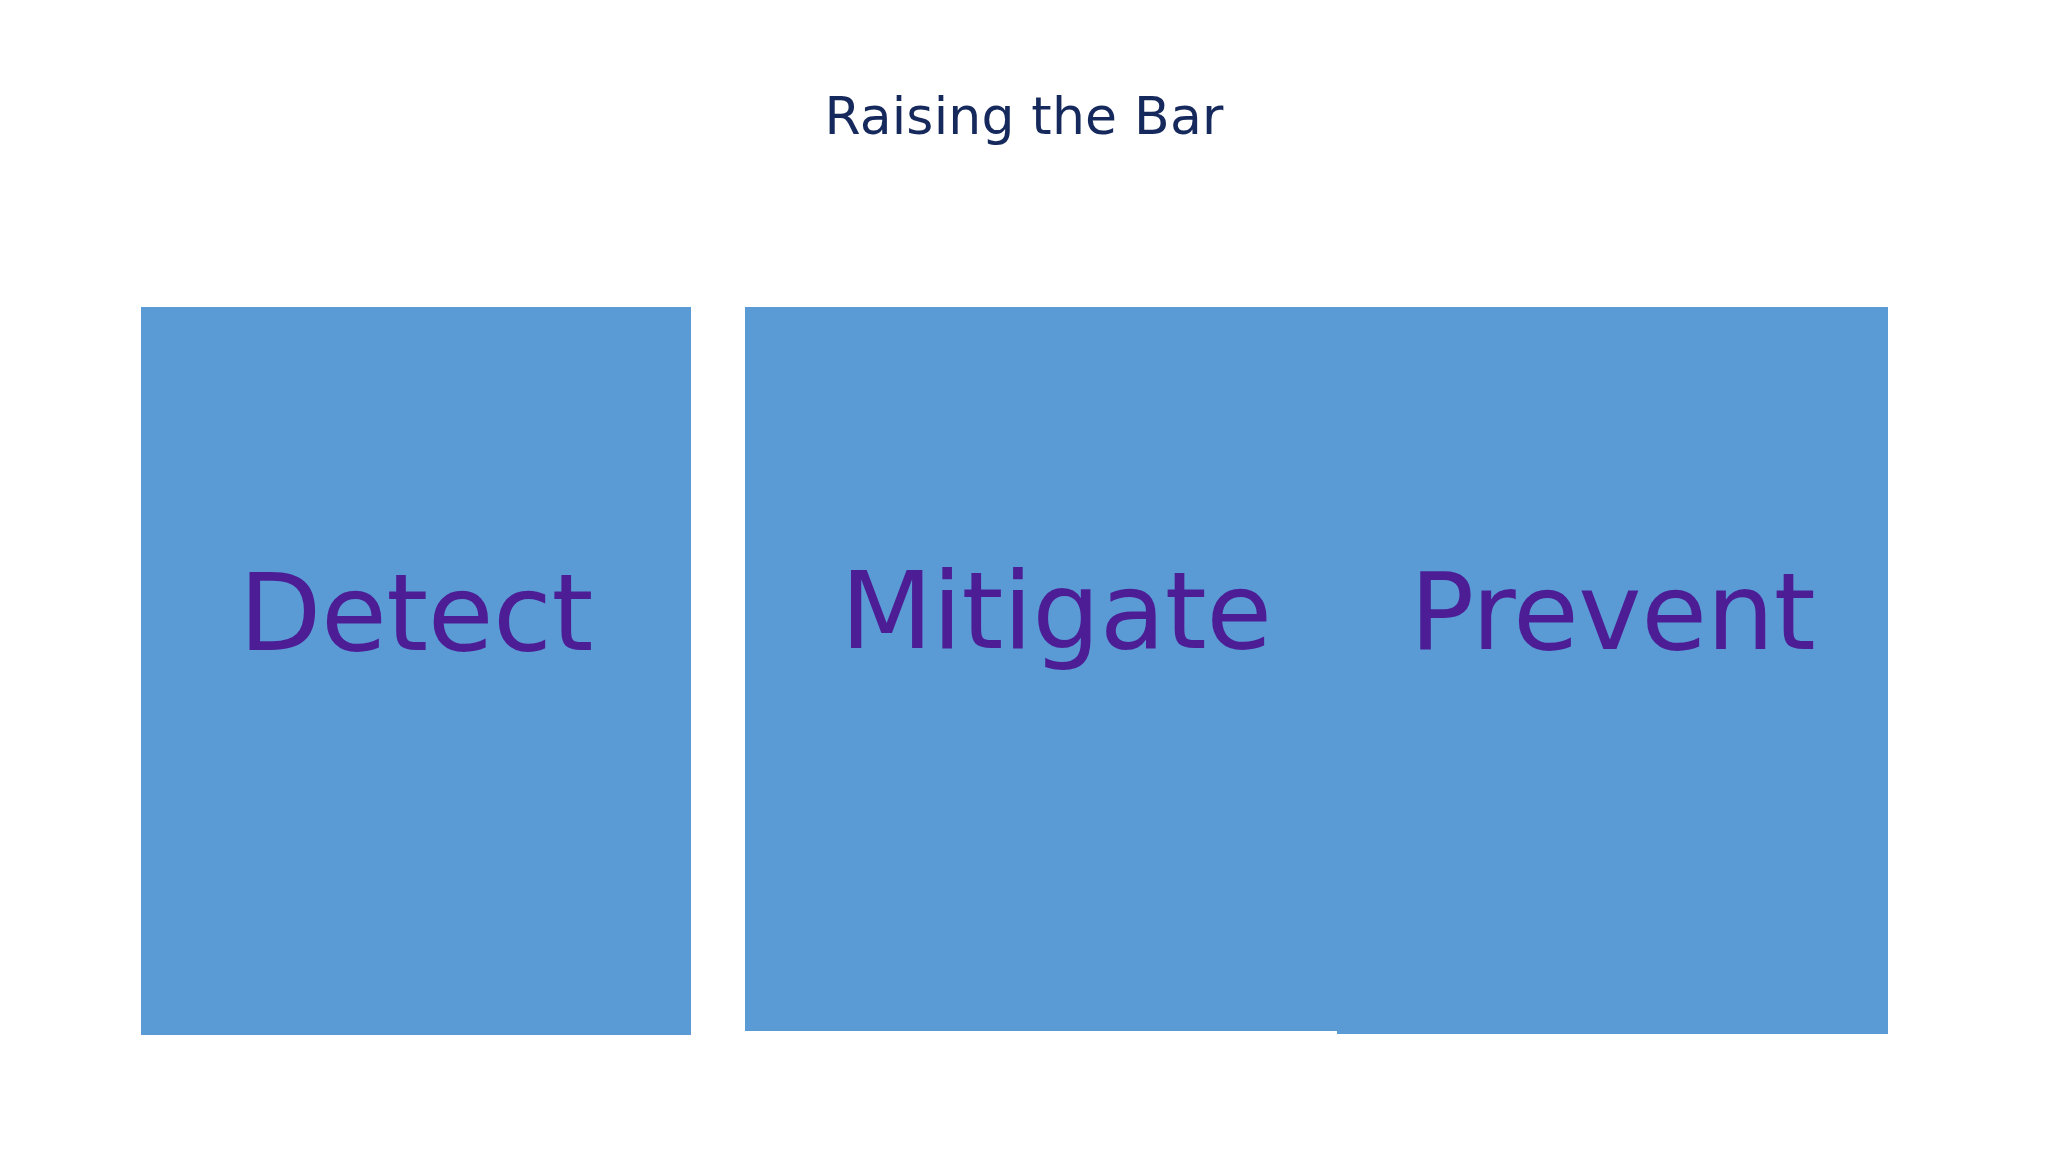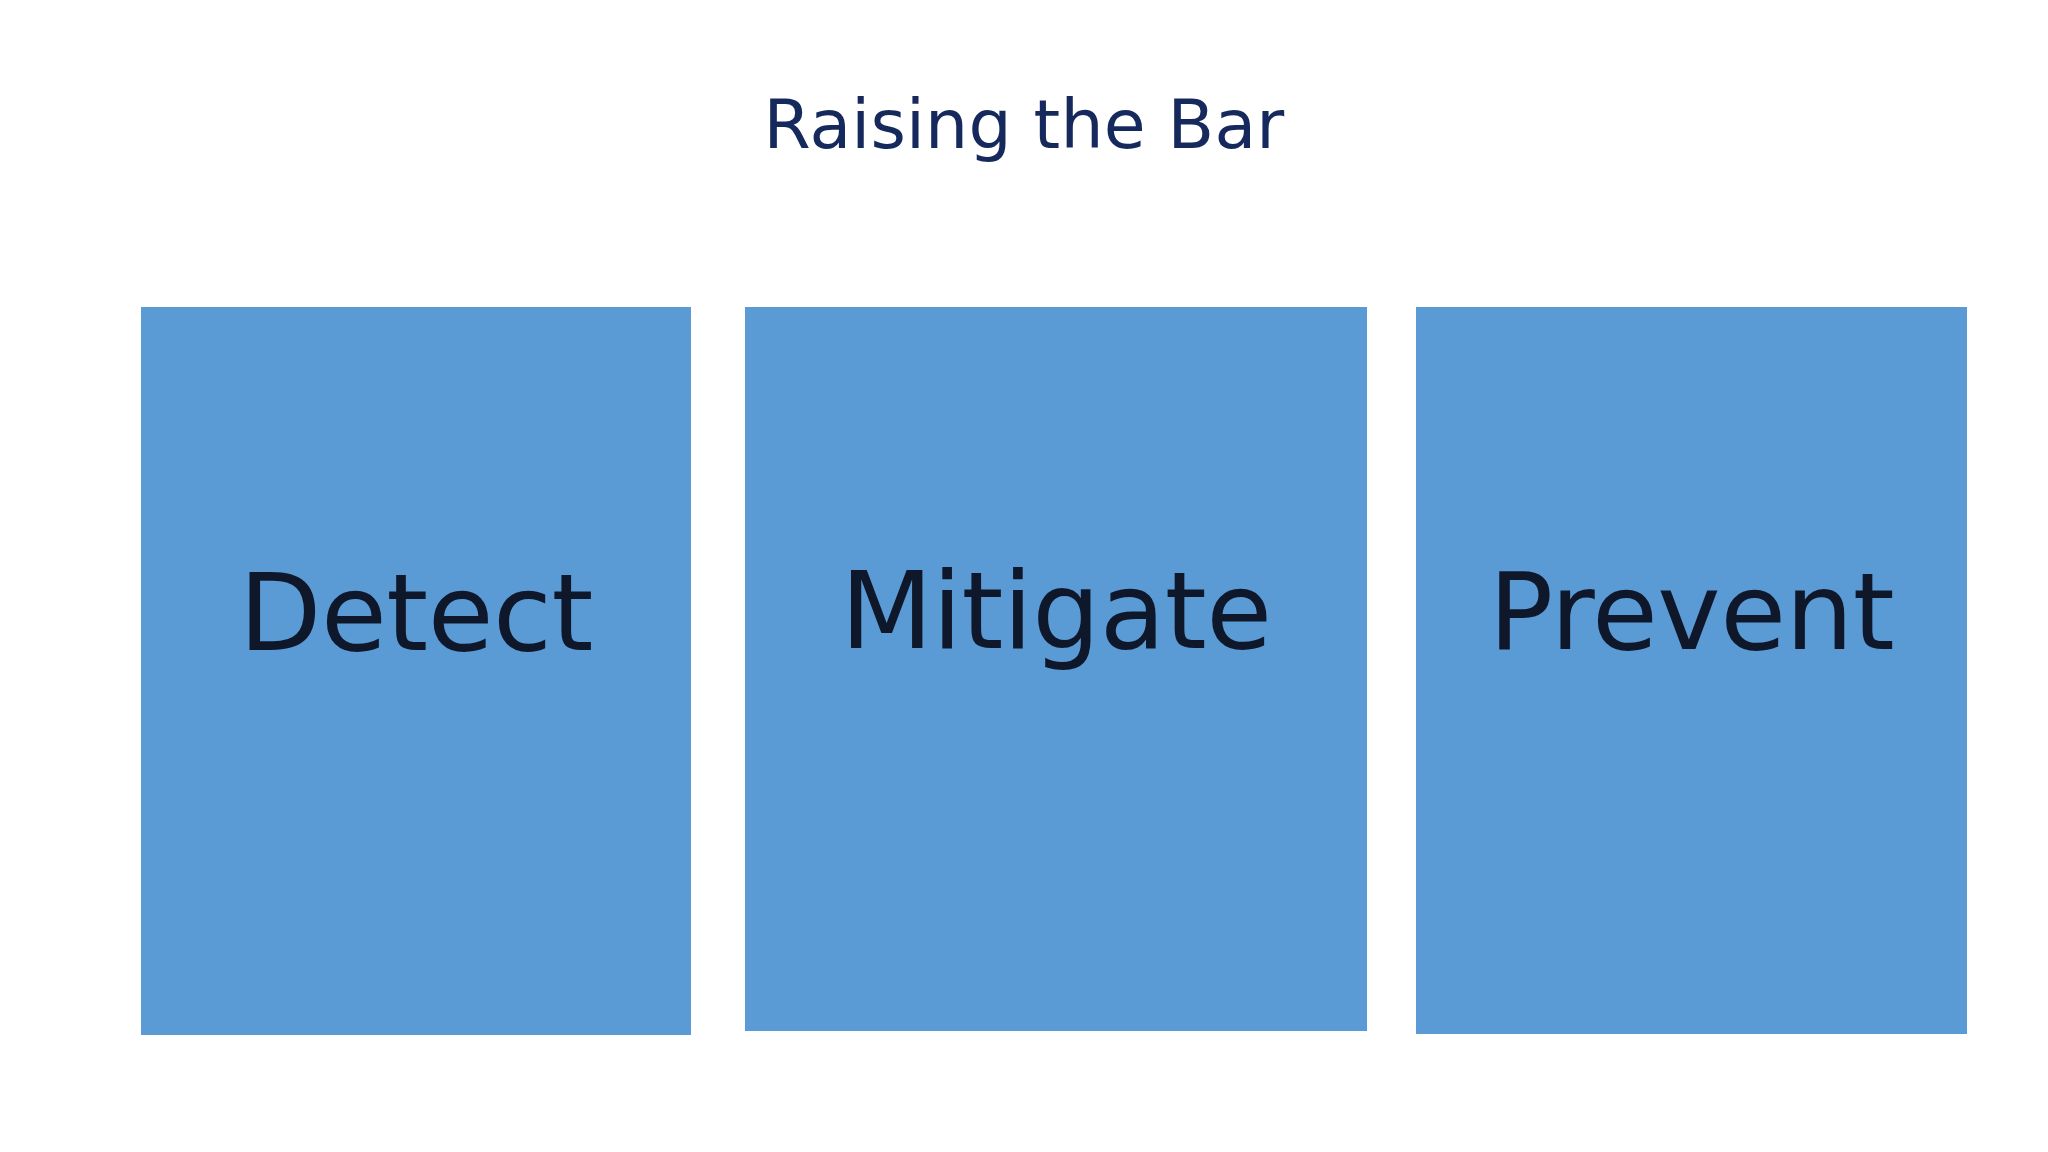--- a/index.html
+++ b/index.html
@@ -21,21 +21,21 @@
     background: #ffffff;
   }
 
   .slide-title {
     position: absolute;
     left: 0;
     top: 88px;
     width: 2048px;
     text-align: center;
     font-family: "DejaVu Sans", sans-serif;
-    font-size: 68px;
+    font-size: 52px;
     font-weight: 400;
     line-height: 1.1;
     letter-spacing: 0.2px;
     color: #16295c;
     white-space: nowrap;
   }
 
   .boxes-row {
     position: absolute;
     left: 0;
@@ -51,31 +51,31 @@
     display: flex;
     align-items: center;
     justify-content: center;
     box-sizing: border-box;
   }
 
   .concept-box .box-label {
     font-family: "DejaVu Sans", sans-serif;
     font-size: 107px;
     font-weight: 400;
-    color: #0f172a;
+    color: #4c1d95;
     line-height: 1.05;
     white-space: nowrap;
     position: relative;
     top: -58px;
     letter-spacing: -0.5px;
   }
 
   #box-0 { left: 141px; width: 550px; height: 728px; }
   #box-1 { left: 745px; width: 622px; height: 724px; }
-  #box-2 { left: 1416px; width: 551px; height: 727px; }
+  #box-2 { left: 1337px; width: 551px; height: 727px; }
 </style>
 </head>
 <body>
 
 <div class="slide">
 
   <div class="slide-title">Raising the Bar</div>
 
   <div class="boxes-row">
 

